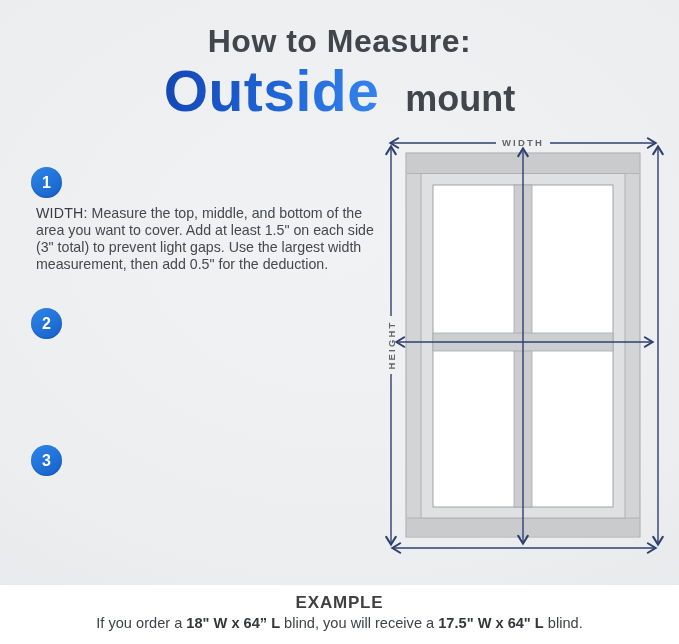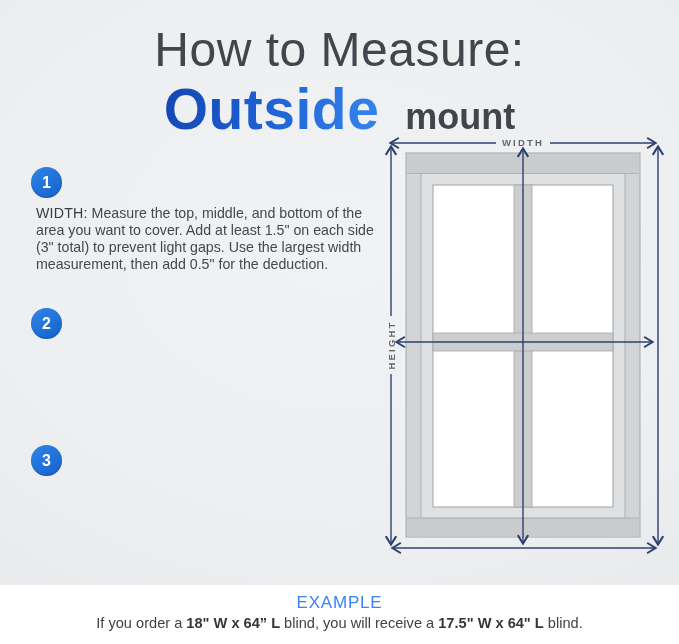--- a/index.html
+++ b/index.html
@@ -5,21 +5,21 @@
   html,body{margin:0;padding:0;background:#ffffff;}
   .page{
     position:relative;width:679px;height:644px;overflow:hidden;
     background:radial-gradient(ellipse 120% 95% at 50% 38%, #f1f2f4 0%, #edeef0 50%, #e2e4e7 100%);
     font-family:"Liberation Sans",sans-serif;
     -webkit-font-smoothing:antialiased;
   }
 
   
   .title{position:absolute;top:24px;left:0;width:100%;text-align:center;line-height:1.1;}
-  .t1{font-size:48px;font-weight:400;color:#42464c;letter-spacing:.5px;}
+  .t1{font-size:32px;font-weight:700;color:#42464c;letter-spacing:.5px;}
   .t2{margin-top:1px;}
   .brand{
     font-size:57px;font-weight:800;letter-spacing:.5px;
     background:linear-gradient(100deg,#1446b4 0%,#1d5fd2 45%,#3585ee 100%);
     -webkit-background-clip:text;background-clip:text;
     color:transparent;-webkit-text-fill-color:transparent;
   }
   .suffix{font-size:36px;font-weight:700;color:#42464c;margin-left:26px;}
 
   
@@ -40,21 +40,21 @@
   
   .diagram{position:absolute;left:385px;top:130px;}
   .diag-label{
     font-family:"Liberation Sans",sans-serif;
     font-size:9.5px;font-weight:700;letter-spacing:2.2px;fill:#63666a;
   }
   .arrow{stroke:#2e4070;stroke-width:1.4;fill:none;}
 
   
   .example{position:absolute;left:0;bottom:0;width:100%;height:59px;background:#ffffff;text-align:center;}
-  .ex-head{margin-top:8px;font-size:17px;font-weight:400;color:#3b82f6;letter-spacing:.8px;}
+  .ex-head{margin-top:8px;font-size:17px;font-weight:700;color:#404040;letter-spacing:.8px;}
   .ex-body{margin:2px 0 0;font-size:14.6px;color:#3f4247;}
   .ex-body b{font-weight:700;color:#33363b;}
 </style>
 </head>
 <body>
 
 <div class="page">
 
   <header class="title">
     <div class="t1">How to Measure:</div>

